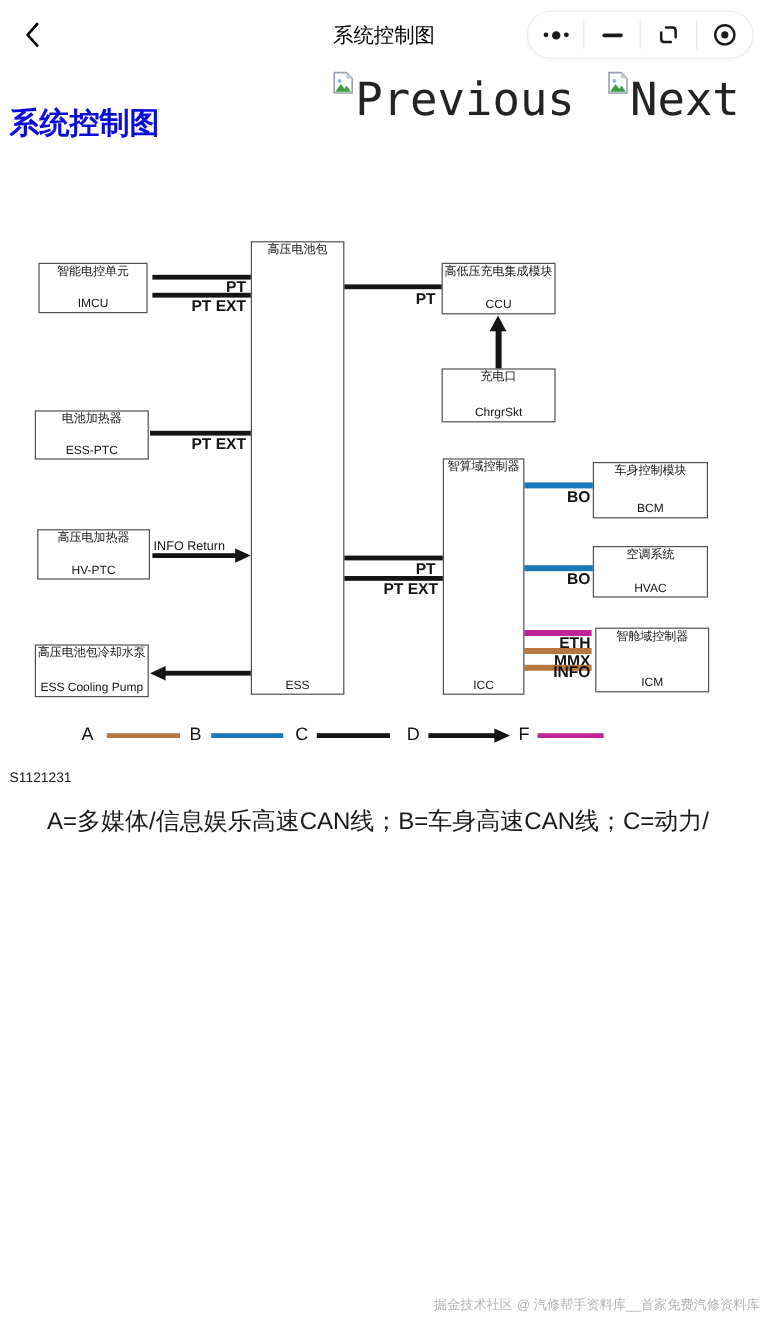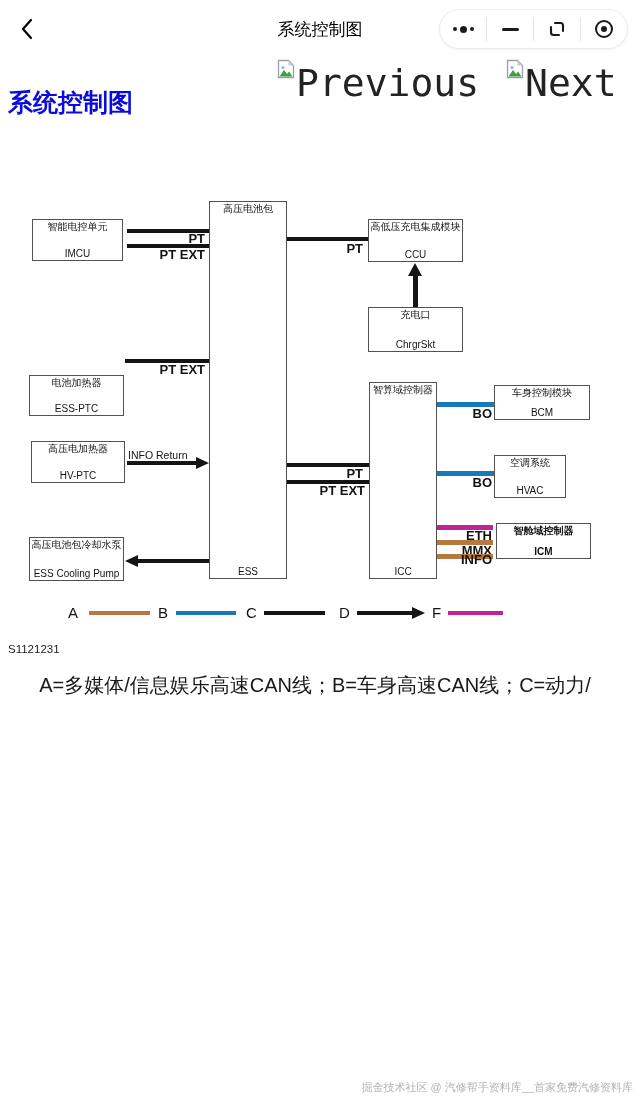--- a/index.html
+++ b/index.html
@@ -121,21 +121,21 @@
   </div>
 
   <div class="page-heading">系统控制图</div>
 
   <div>
 
     <div class="node" style="left:32px;top:219px;width:91px;height:42px;">
       <span>智能电控单元</span>
       <span>IMCU</span>
     </div>
-    <div class="node" style="left:29px;top:342px;width:95px;height:41px;margin-top:33px;">
+    <div class="node" style="left:29px;top:342px;width:95px;height:41px;">
       <span>电池加热器</span>
       <span>ESS-PTC</span>
     </div>
     <div class="node" style="left:31px;top:441px;width:94px;height:42px;">
       <span>高压电加热器</span>
       <span>HV-PTC</span>
     </div>
     <div class="node" style="left:29px;top:537px;width:95px;height:44px;">
       <span>高压电池包冷却水泵</span>
       <span>ESS Cooling Pump</span>
@@ -149,29 +149,29 @@
       <span>CCU</span>
     </div>
     <div class="node" style="left:368px;top:307px;width:95px;height:45px;">
       <span>充电口</span>
       <span>ChrgrSkt</span>
     </div>
     <div class="node" style="left:369px;top:382px;width:68px;height:197px;gap:44px;">
       <span>智算域控制器</span>
       <span>ICC</span>
     </div>
-    <div class="node" style="left:494px;top:385px;width:96px;height:35px;">
+    <div class="node" style="left:494px;top:385px;width:96px;height:47px;">
       <span>车身控制模块</span>
       <span>BCM</span>
     </div>
-    <div class="node" style="left:494px;top:455px;width:72px;height:43px;">
+    <div class="node" style="left:494px;top:455px;width:96px;height:43px;">
       <span>空调系统</span>
       <span>HVAC</span>
     </div>
-    <div class="node" style="left:496px;top:523px;width:95px;height:36px;font-weight:bold;">
+    <div class="node" style="left:496px;top:523px;width:95px;height:54px;">
       <span>智舱域控制器</span>
       <span>ICM</span>
     </div>
 
     <div class="ln" style="left:127px;top:229px;width:82px;"></div>
     <div class="lbl" style="left:130px;top:233px;width:75px;">PT</div>
     <div class="ln" style="left:127px;top:244px;width:82px;"></div>
     <div class="lbl" style="left:130px;top:249px;width:75px;">PT EXT</div>
 
     <div class="ln" style="left:125px;top:359px;width:84px;"></div>

